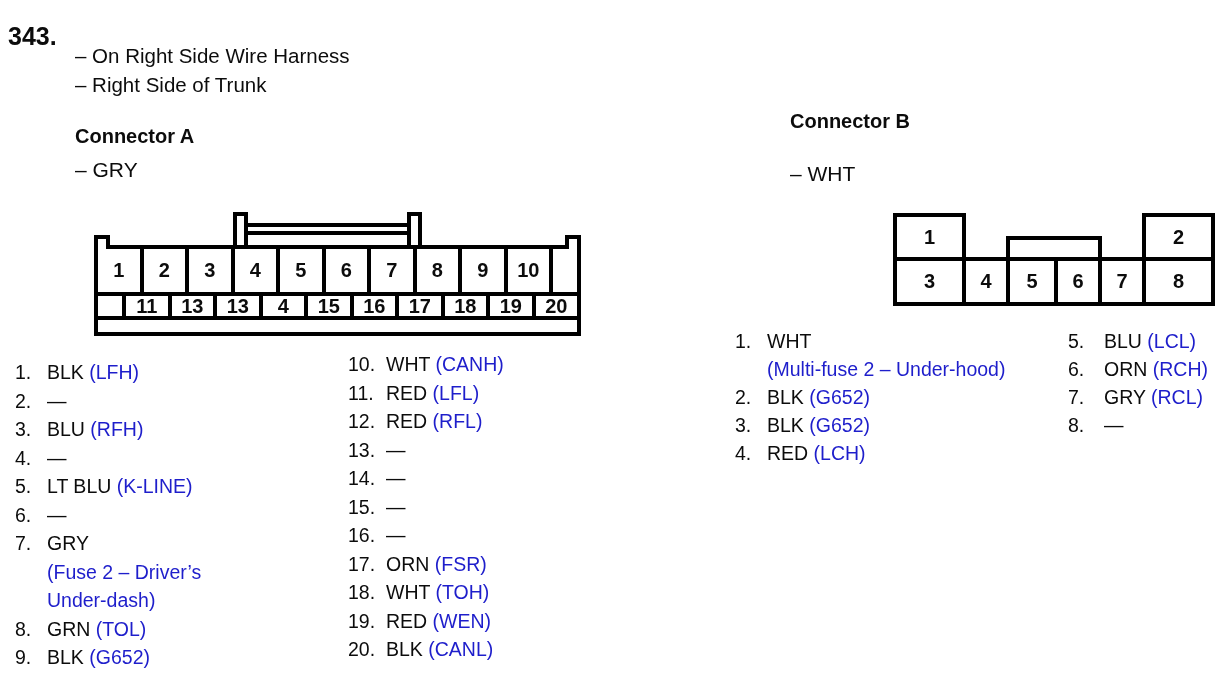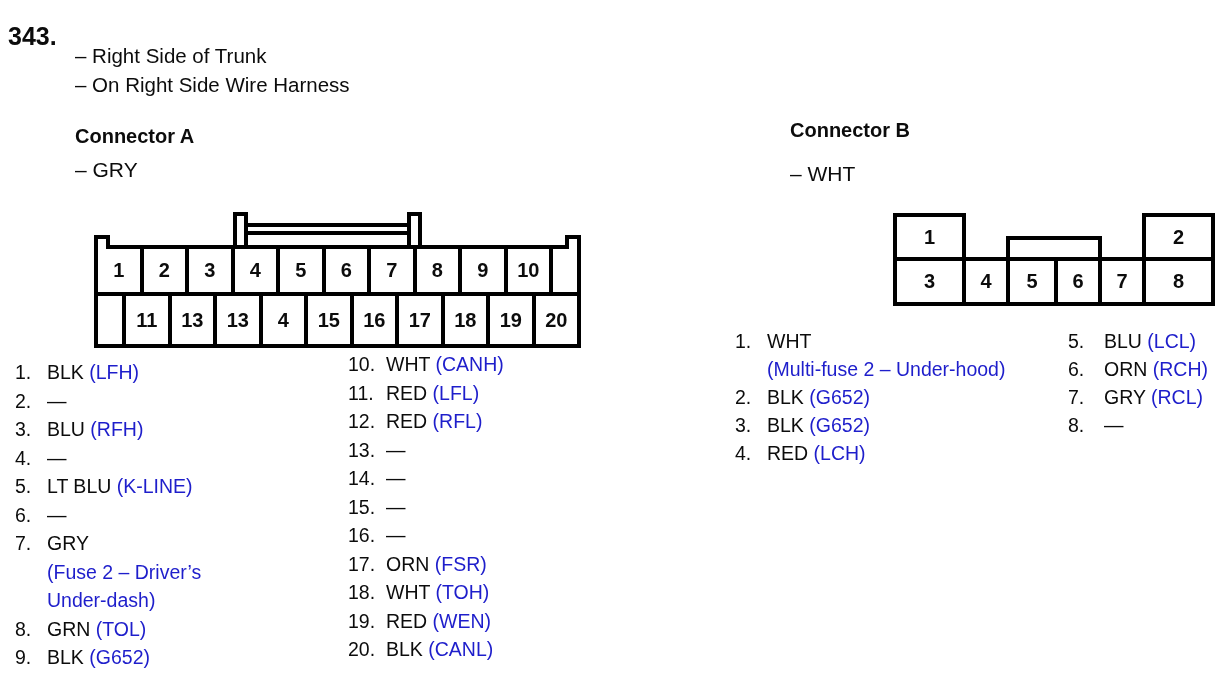--- a/index.html
+++ b/index.html
@@ -8,21 +8,21 @@
     background:#ffffff;color:#0c0c0c;
     font-family:"Liberation Sans", sans-serif;
   }
   
   .doc-title{position:absolute;left:8px;top:22px;font-size:25px;font-weight:bold;display:flex;white-space:nowrap}
   .doc-num{flex:0 0 55px}
   .locations{position:absolute;left:75px;top:41px;font-size:20.5px;line-height:29px;white-space:nowrap}
   .sec-title{position:absolute;font-size:20px;font-weight:bold;white-space:nowrap}
   .sec-sub{position:absolute;font-size:21px;white-space:nowrap}
   .tA{left:75px;top:125px}.sA{left:75px;top:158px}
-  .tB{left:790px;top:119px}.sB{left:790px;top:162px}
+  .tB{left:790px;top:110px}.sB{left:790px;top:162px}
 
   
   .diagA{position:absolute;left:94px;top:200px;width:487px;height:136px}
   .diagA .xbar{position:absolute;left:150px;top:23px;width:167px;height:12px;
     border-top:4px solid #000;border-bottom:4px solid #000;background:#fff;box-sizing:border-box;z-index:0}
   .diagA .post{position:absolute;top:12px;width:15px;height:33px;background:#fff;
     border:4px solid #000;border-bottom:none;box-sizing:border-box;z-index:1}
   .postL{left:139px}.postR{left:313px}
   .bodyA{position:absolute;left:0;top:45px;width:487px;height:91px;
     border:4px solid #000;background:#fff;box-sizing:border-box;z-index:2}
@@ -31,21 +31,21 @@
   .notchL{left:0}.notchR{right:0}
 
   .row{position:absolute;display:flex;z-index:3}
   .cell{box-sizing:border-box;border:4px solid #000;background:#fff;
     display:flex;align-items:center;justify-content:center;
     font-weight:bold;font-size:20px}
   .row .cell + .cell{margin-left:-4px}
   .rowTopA{left:0;top:45px}
   .rowTopA .cell{width:49.5px;height:51px}
   .rowBotA{left:0;top:92px}
-  .rowBotA .cell{width:49.5px;height:56px}
+  .rowBotA .cell{width:49.5px;height:28px}
   .rowBotA .spacer{width:32px}
 
   
   .diagB{position:absolute;left:893px;top:213px;width:322px;height:93px}
   .tcell{position:absolute;top:0;height:48px;z-index:3}
   .cB1{left:0;width:73px}
   .cB2{left:249px;width:73px}
   .tabB{position:absolute;left:113px;top:23px;width:96px;height:25px;background:#fff;
     border:4px solid #000;border-bottom:none;box-sizing:border-box;z-index:1}
   .rowB{left:0;top:44px;z-index:2}
@@ -65,22 +65,22 @@
   .ptext{white-space:pre-line}
   .sig{color:var(--signal_blue,#1e1ecb)}
 </style>
 </head>
 <body>
 
 <div class="doc-title">
   <span class="doc-num">343.</span>
 </div>
 <div class="locations">
+  <div>– On Right Side Wire Harness</div>
   <div>– Right Side of Trunk</div>
-  <div>– On Right Side Wire Harness</div>
 </div>
 
 <div class="sec-title tA">Connector A</div>
 <div class="sec-sub sA">– GRY</div>
 
 <div class="sec-title tB">Connector B</div>
 <div class="sec-sub sB">– WHT</div>
 
 <div class="diagA">
   <div class="xbar"></div>

